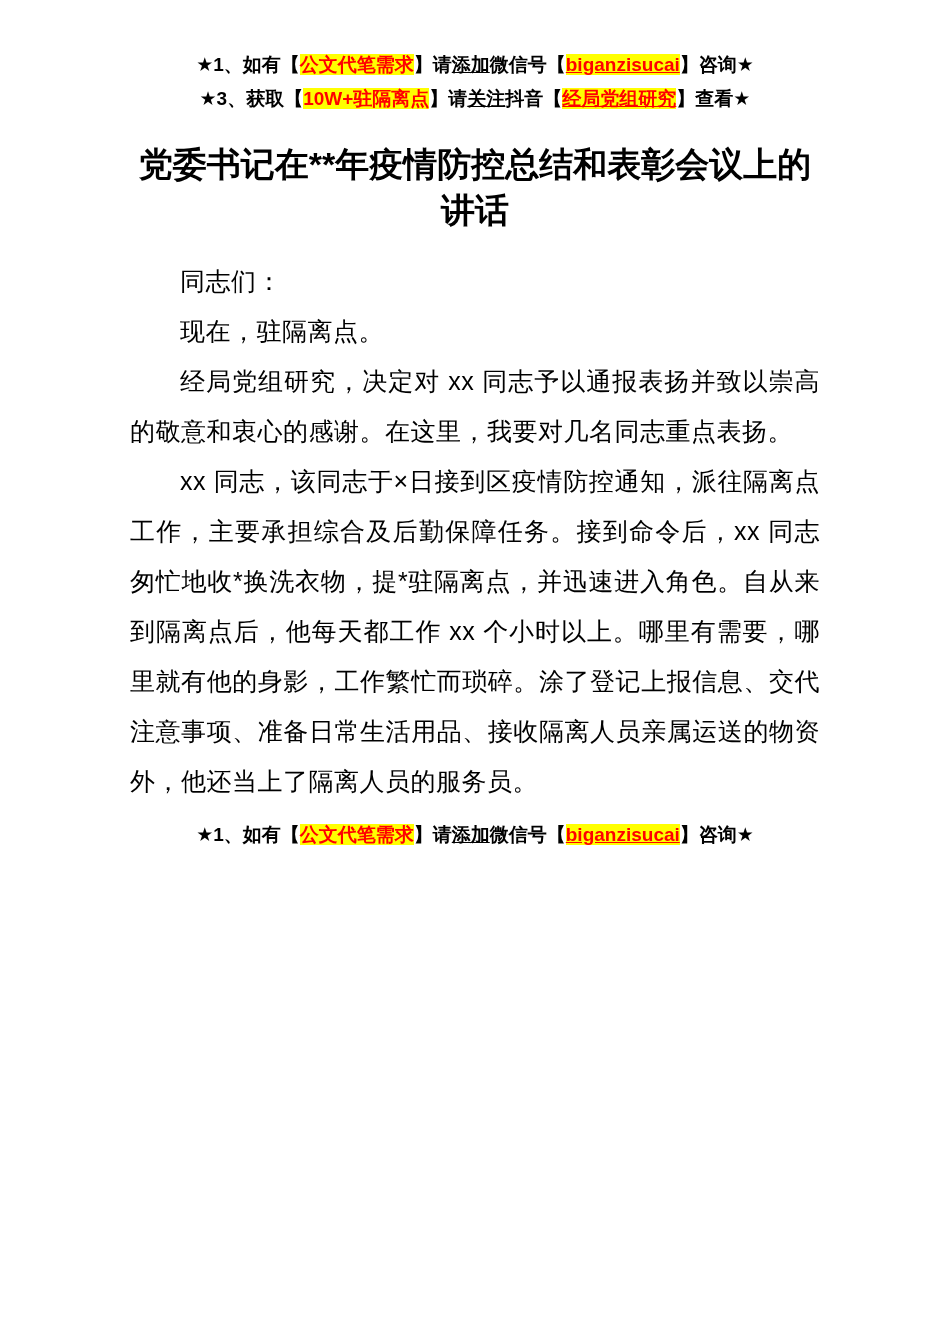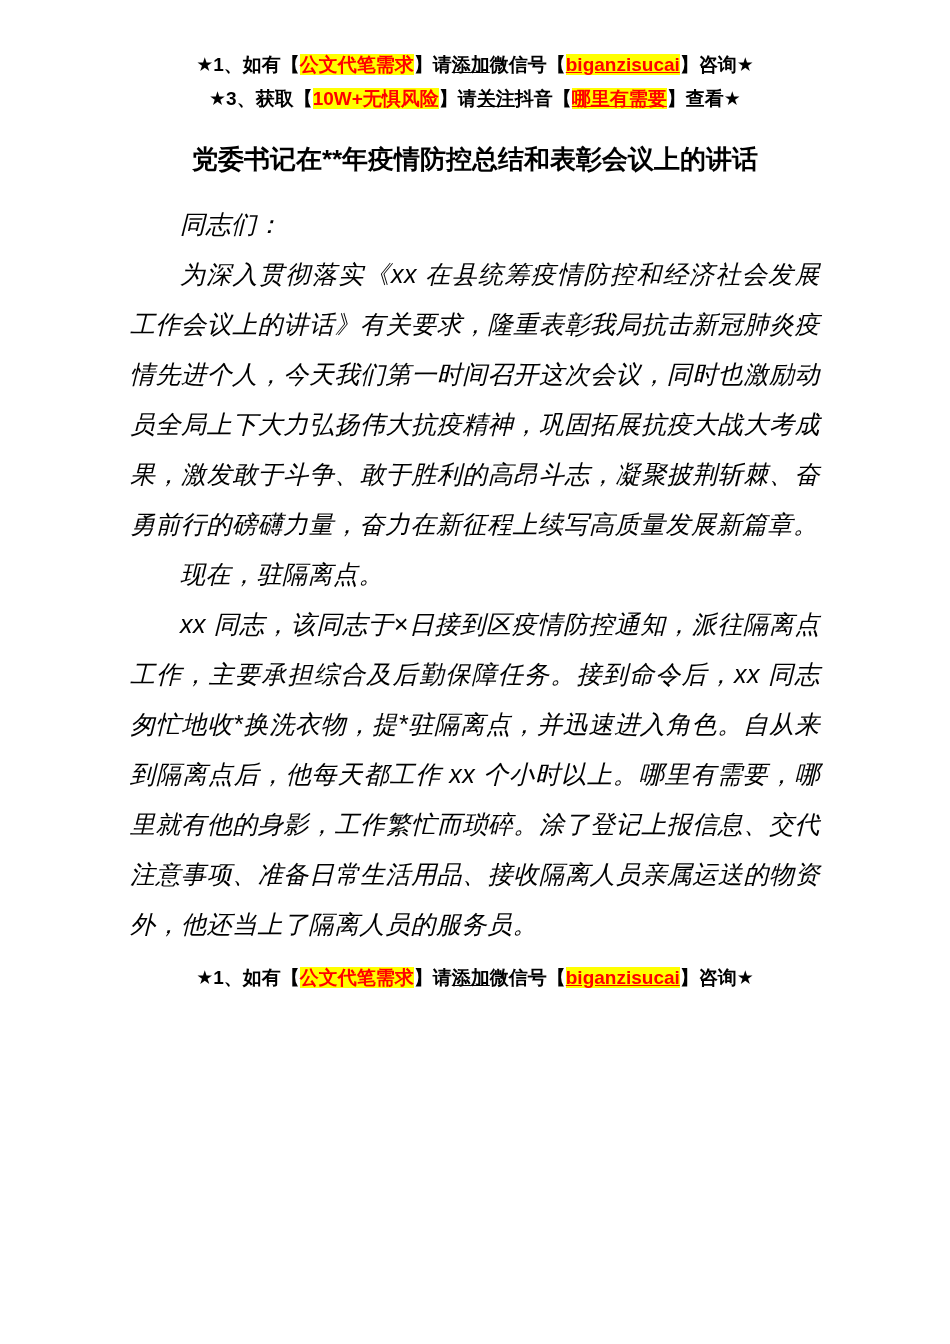--- a/index.html
+++ b/index.html
@@ -30,29 +30,28 @@
     white-space: nowrap;
   }
   .promo .hl {
     color: #ff0000;
     background: #ffff00;
   }
   .promo .ul {
     text-decoration: underline;
   }
   .doc-title {
-    font-size: 26px;
+    font-size: 34px;
     font-weight: bold;
     text-align: center;
     margin: 26px 0 0 0;
     letter-spacing: 0px;
   }
   .doc-body {
     margin-top: 22px;
-    font-style: italic;
   }
   .doc-body p {
     margin: 0;
     font-size: 25px;
     line-height: 50px;
     text-indent: 2em;
     text-align: justify;
     letter-spacing: 0.5px;
   }
   .promo-bottom {
@@ -62,30 +61,30 @@
 </head>
 <body>
 
 <div class="page">
 
   <div class="promo promo-top">
     <div class="promo-line">
       <span>★1、如有【</span><span class="hl">公文代笔需求</span><span>】请</span><span class="ul">添加</span><span>微信号【</span><span class="hl ul">biganzisucai</span><span>】咨询★</span>
     </div>
     <div class="promo-line">
-      <span>★3、获取【</span><span class="hl">10W+无惧风险</span><span>】请</span><span class="ul">关注</span><span>抖音【</span><span class="hl ul">哪里有需要</span><span>】查看★</span>
+      <span>★3、获取【</span><span class="hl">10W+驻隔离点</span><span>】请</span><span class="ul">关注</span><span>抖音【</span><span class="hl ul">经局党组研究</span><span>】查看★</span>
     </div>
   </div>
 
   <h1 class="doc-title">党委书记在**年疫情防控总结和表彰会议上的讲话</h1>
 
   <div class="doc-body">
     <p>同志们：</p>
-    <p>为深入贯彻落实《xx 在县统筹疫情防控和经济社会发展工作会议上的讲话》有关要求，隆重表彰我局抗击新冠肺炎疫情先进个人，今天我们第一时间召开这次会议，同时也激励动员全局上下大力弘扬伟大抗疫精神，巩固拓展抗疫大战大考成果，激发敢于斗争、敢于胜利的高昂斗志，凝聚披荆斩棘、奋勇前行的磅礴力量，奋力在新征程上续写高质量发展新篇章。</p>
     <p>现在，驻隔离点。</p>
+    <p>经局党组研究，决定对 xx 同志予以通报表扬并致以崇高的敬意和衷心的感谢。在这里，我要对几名同志重点表扬。</p>
     <p>xx 同志，该同志于×日接到区疫情防控通知，派往隔离点工作，主要承担综合及后勤保障任务。接到命令后，xx 同志匆忙地收*换洗衣物，提*驻隔离点，并迅速进入角色。自从来到隔离点后，他每天都工作 xx 个小时以上。哪里有需要，哪里就有他的身影，工作繁忙而琐碎。涂了登记上报信息、交代注意事项、准备日常生活用品、接收隔离人员亲属运送的物资外，他还当上了隔离人员的服务员。</p>
   </div>
 
   <div class="promo promo-bottom">
     <div class="promo-line">
       <span>★1、如有【</span><span class="hl">公文代笔需求</span><span>】请</span><span class="ul">添加</span><span>微信号【</span><span class="hl ul">biganzisucai</span><span>】咨询★</span>
     </div>
 
   </div>
 

